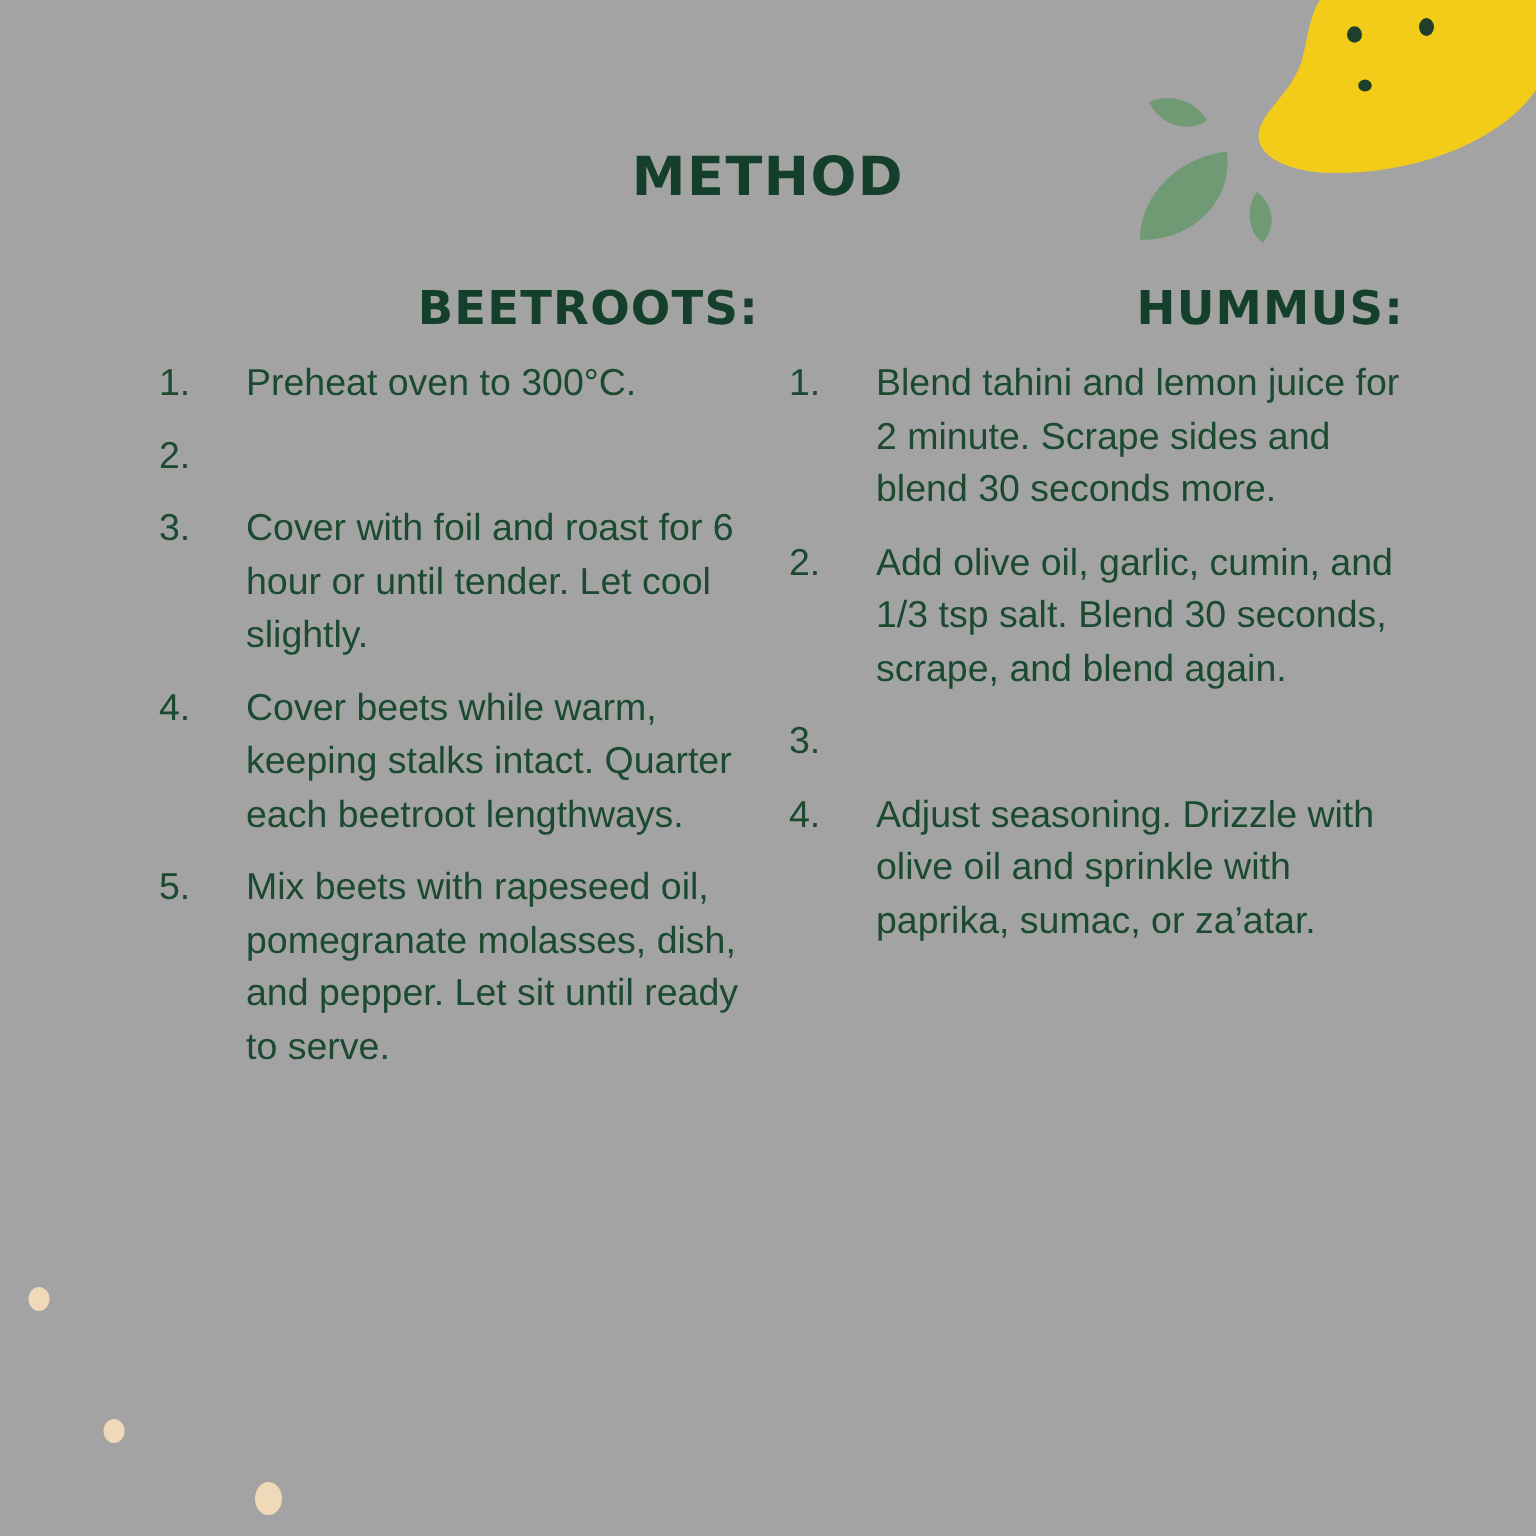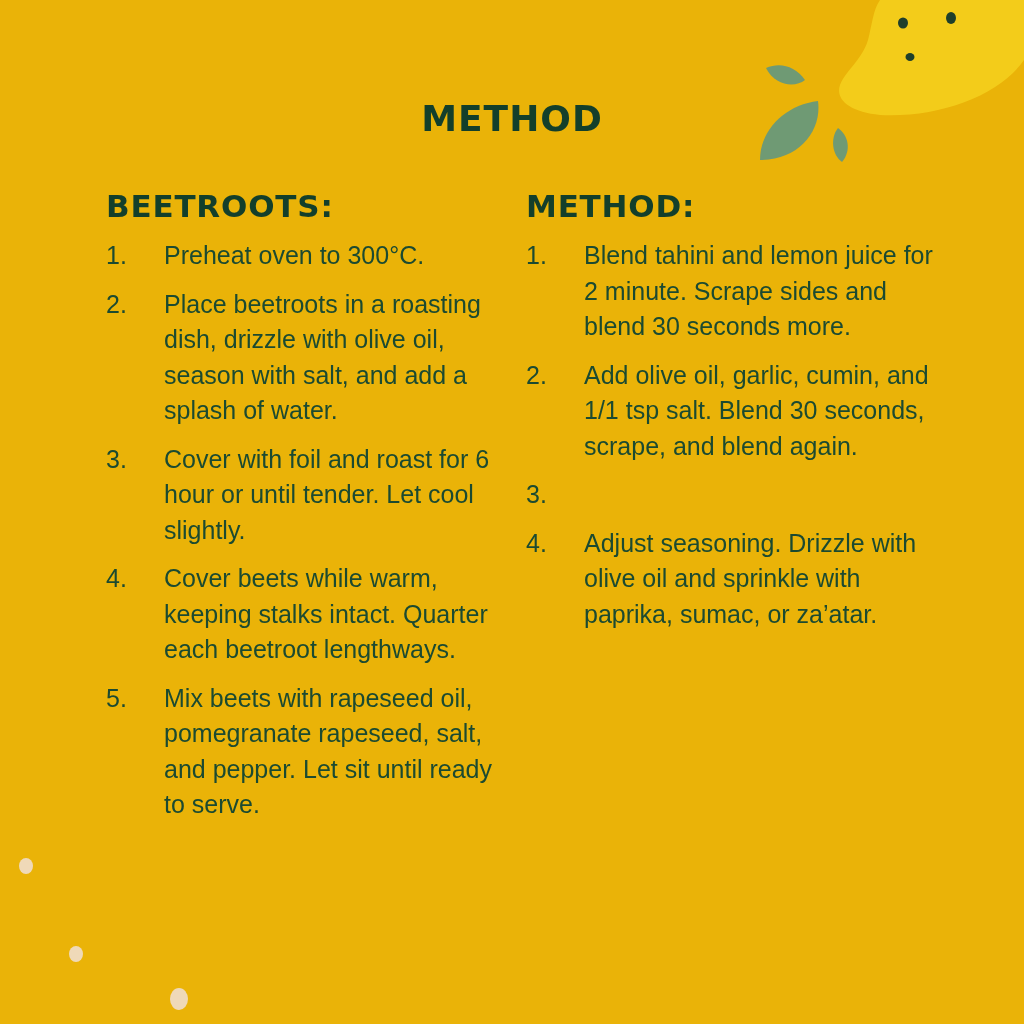--- a/index.html
+++ b/index.html
@@ -3,35 +3,36 @@
 <meta charset="utf-8">
 <style>
   html, body { margin:0; padding:0; }
   body {
     width:1024px; height:1024px; overflow:hidden;
     background: var(--bg, #fdefd6);
     position:relative;
     font-family: "DejaVu Sans", sans-serif;
     color:#123f2b;
   }
-  .page { position:absolute; inset:0; background:#eab308; }
+  .page { position:absolute; inset:0; background:#a3a3a3; }
   .deco { position:absolute; inset:0; pointer-events:none; }
   .title {
     position:absolute; left:0; right:0; top:98px;
     text-align:center; font-weight:700; font-size:36px;
     letter-spacing:1px; color:#133f2b;
     font-family: "DejaVu Sans", sans-serif;
   }
   .col { position:absolute; top:188px; }
   .col.left { left:106px; width:400px; }
   .col.right { left:526px; width:410px; }
   .col h2 {
     margin:0 0 14px 0; font-size:31px; font-weight:700;
     letter-spacing:0.8px; color:#133f2b;
     font-family: "DejaVu Sans", sans-serif;
+    text-align: right;
   }
   ol { list-style:none; margin:0; padding:0; }
   li {
     display:flex; align-items:flex-start;
     font-size:25px; line-height:35.5px; margin-bottom:13px;
     color:#1b4a31; font-weight:400;
     font-family: "Liberation Sans", sans-serif;
   }
   li .num { width:58px; flex:0 0 58px; }
   li .txt { flex:1; }
@@ -67,47 +68,46 @@
 
   <div class="col left">
     <h2>BEETROOTS:</h2>
     <ol>
       <li>
           <span class="num">1.</span>
           <span class="txt">Preheat oven to 300°C.</span>
         </li>
       <li>
           <span class="num">2.</span>
-          <span class="txt">Place beetroots in a roasting dish, drizzle with olive oil, season with salt, and add a splash of water.</span>
         </li>
       <li>
           <span class="num">3.</span>
           <span class="txt">Cover with foil and roast for 6 hour or until tender. Let cool slightly.</span>
         </li>
       <li>
           <span class="num">4.</span>
           <span class="txt">Cover beets while warm, keeping stalks intact. Quarter each beetroot lengthways.</span>
         </li>
       <li>
           <span class="num">5.</span>
-          <span class="txt">Mix beets with rapeseed oil, pomegranate rapeseed, salt, and pepper. Let sit until ready to serve.</span>
+          <span class="txt">Mix beets with rapeseed oil, pomegranate molasses, dish, and pepper. Let sit until ready to serve.</span>
         </li>
     </ol>
   </div>
 
   <div class="col right">
-    <h2>METHOD:</h2>
+    <h2>HUMMUS:</h2>
     <ol>
       <li>
           <span class="num">1.</span>
           <span class="txt">Blend tahini and lemon juice for 2 minute. Scrape sides and blend 30 seconds more.</span>
         </li>
       <li>
           <span class="num">2.</span>
-          <span class="txt">Add olive oil, garlic, cumin, and 1/1 tsp salt.  Blend 30 seconds, scrape, and blend again.</span>
+          <span class="txt">Add olive oil, garlic, cumin, and 1/3 tsp salt.  Blend 30 seconds, scrape, and blend again.</span>
         </li>
       <li>
           <span class="num">3.</span>
         </li>
       <li>
           <span class="num">4.</span>
           <span class="txt">Adjust seasoning. Drizzle with olive oil and sprinkle with paprika, sumac, or za’atar.</span>
         </li>
     </ol>
   </div>

